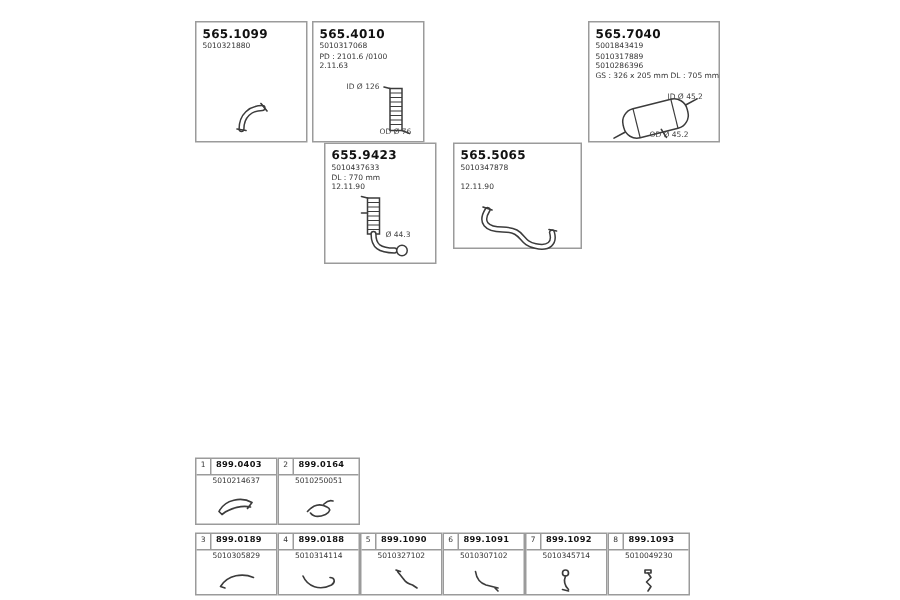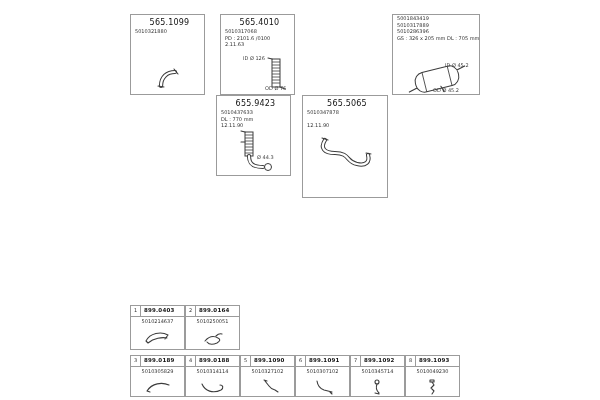--- a/index.html
+++ b/index.html
@@ -2,21 +2,21 @@
 <html><head>
 <meta charset="utf-8">
 <style>
   html,body{margin:0;padding:0;background:#ffffff;}
   #canvas{
     position:relative;width:600px;height:400px;background:#ffffff;overflow:hidden;
     font-family:"DejaVu Sans", sans-serif;color:#1a1a1a;
   }
   
   .gbox{position:absolute;border:1px solid #9b9b9b;background:#fff;box-sizing:border-box;}
-  .gcode{font-size:8px;font-weight:normal;color:#111;padding:3px 0 1px 4px;letter-spacing:0.2px;text-align:center;}
+  .gcode{font-size:8px;font-weight:bold;color:#111;padding:3px 0 1px 4px;letter-spacing:0.2px;}
   .gline{font-size:5px;color:#333;padding:0 0 0 4px;line-height:6.5px;white-space:nowrap;}
   .gdraw{position:absolute;left:0;top:0;width:100%;height:100%;pointer-events:none;}
   .gdraw svg{position:absolute;}
   .dlabel{position:absolute;font-size:5px;color:#444;white-space:nowrap;}
   
   .tO{fill:none;stroke:#3c3c3c;stroke-width:4.2;stroke-linecap:round;stroke-linejoin:round;}
   .tI{fill:none;stroke:#ffffff;stroke-width:2.2;stroke-linecap:round;stroke-linejoin:round;}
   .thin{fill:none;stroke:#3c3c3c;stroke-width:1.1;stroke-linecap:round;stroke-linejoin:round;}
   .hatch{stroke:#3c3c3c;stroke-width:0.8;}
   .boxline{fill:#ffffff;stroke:#3c3c3c;stroke-width:1;}
@@ -38,21 +38,21 @@
     <div class="gline">5010321880</div>
     <div class="gdraw">
       <svg style="left:22px;top:52px;" width="32" height="26" viewBox="0 0 32 26">
         <path class="tO" d="M22,5 C14,5 8,10 8,19"></path>
         <path class="tI" d="M22,5 C14,5 8,10 8,19"></path>
         <path class="thin" d="M21,2 l4,5 M5,19 l6,1"></path>
       </svg>
     </div>
   </div>
 
-  <div class="gbox" style="left:220px;top:14px;width:75px;height:81px;">
+  <div class="gbox" style="left:208px;top:14px;width:75px;height:81px;">
     <div class="gcode">565.4010</div>
     <div class="gline">5010317068</div>
     <div class="gline">PD : 2101.6 /0100</div>
     <div class="gline">2.11.63</div>
     <div class="gdraw">
       <svg style="left:42px;top:40px;" width="26" height="38" viewBox="0 0 26 38">
         <rect class="boxline" x="9" y="4" width="8" height="28"></rect>
         <g class="hatch">
           <line x1="9" y1="7" x2="17" y2="7"></line>
             <line x1="9" y1="10" x2="17" y2="10"></line>
@@ -65,20 +65,21 @@
         </g>
         <path class="thin" d="M9,4 l-4,-1 M17,32 l5,2"></path>
       </svg>
       <span class="dlabel" style="left:22px;top:40px;">ID Ø 126</span>
       <span class="dlabel" style="left:44px;top:70px;">OD Ø 76</span>
     </div>
   </div>
 
 
   <div class="gbox" style="left:392px;top:14px;width:88px;height:81px;">
+    <div class="gcode">565.7040</div>
     <div class="gline">5001843419</div>
     <div class="gline">5010317889</div>
     <div class="gline">5010286396</div>
     <div class="gline">GS : 326 x 205 mm DL : 705 mm</div>
     <div class="gdraw">
       <svg style="left:8px;top:48px;" width="72" height="32" viewBox="0 0 72 32">
         <g transform="rotate(-14 36 16)">
           <rect class="boxline" x="14" y="6" width="44" height="20" rx="9"></rect>
           <line class="hatch" x1="23" y1="6" x2="23" y2="26"></line>
           <line class="hatch" x1="49" y1="6" x2="49" y2="26"></line>
@@ -110,21 +111,21 @@
         </g>
         <path class="tO" d="M14,28 C14,36 18,39 28,39"></path>
         <path class="tI" d="M14,28 C14,36 18,39 28,39"></path>
         <circle class="boxline" cx="33" cy="39" r="3.5"></circle>
         <path class="thin" d="M10,4 l-4,-1 M6,14 l4,0"></path>
       </svg>
       <span class="dlabel" style="left:40px;top:58px;">Ø 44.3</span>
     </div>
   </div>
 
-  <div class="gbox" style="left:302px;top:95px;width:86px;height:103px;">
+  <div class="gbox" style="left:302px;top:95px;width:86px;height:71px;">
     <div class="gcode">565.5065</div>
     <div class="gline">5010347878</div>
     <div class="gline" style="margin-top:6px;">12.11.90</div>
     <div class="gdraw">
       <svg style="left:12px;top:38px;" width="62" height="40" viewBox="0 0 62 40">
         <path class="tO" d="M10,6 C5,14 9,19 20,19 C35,19 31,28 42,30 C51,32 55,28 53,21"></path>
         <path class="tI" d="M10,6 C5,14 9,19 20,19 C35,19 31,28 42,30 C51,32 55,28 53,21"></path>
         <path class="thin" d="M7,4 l6,2 M51,19 l5,1"></path>
       </svg>
     </div>

